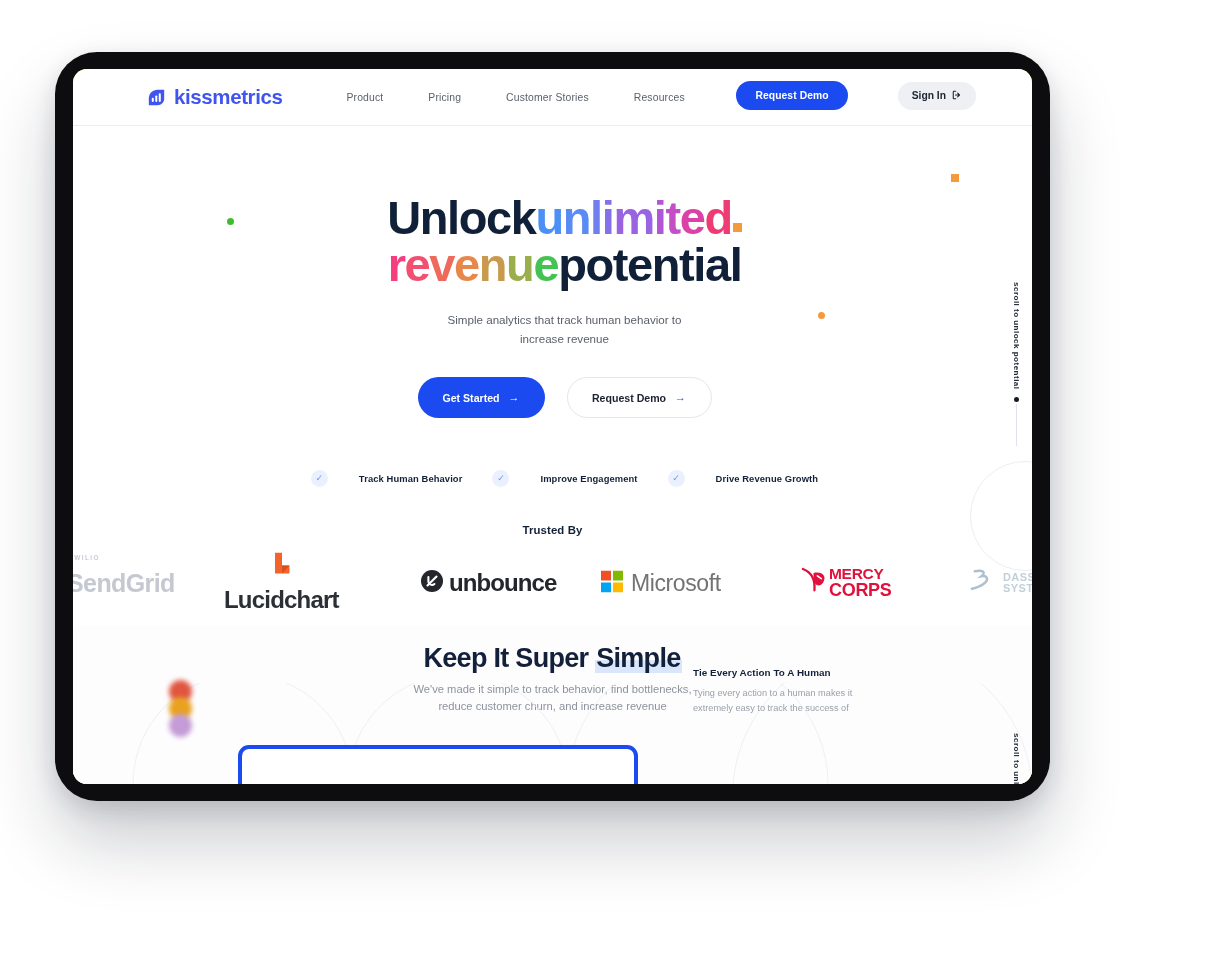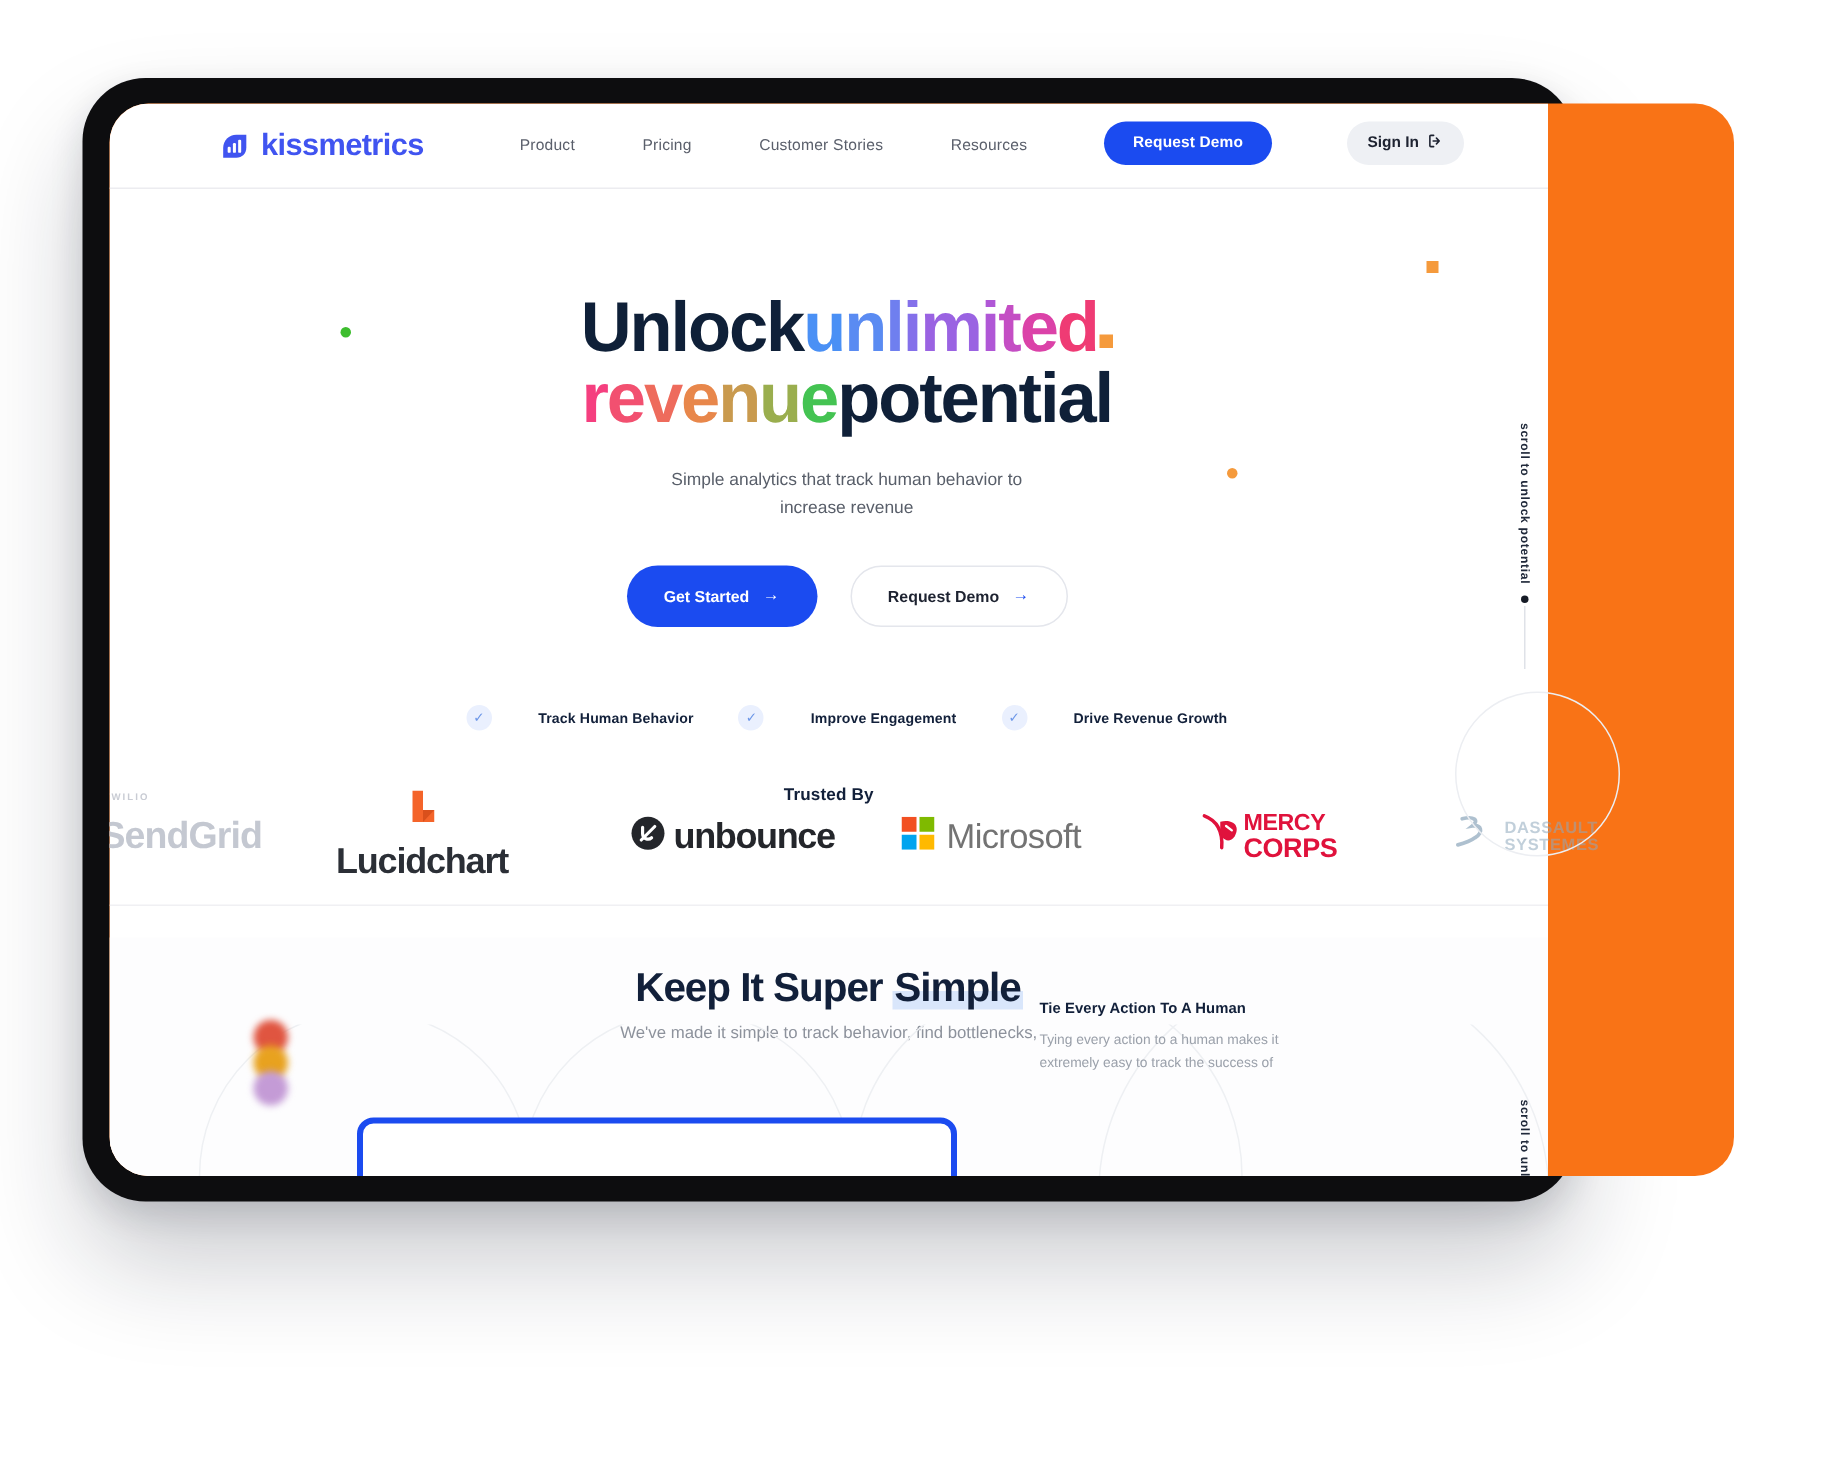--- a/index.html
+++ b/index.html
@@ -29,24 +29,24 @@
     background: #0d0d0f;
     border-radius: 42px;
     box-shadow: 0 40px 70px rgba(20,25,40,0.22),
                 0 8px 22px rgba(20,25,40,0.14);
   }
 
   #screen {
     position: absolute;
     left: 18px;
     top: 17px;
-    width: 1083px;
+    width: 959px;
     height: 715px;
-    background: #f97316;
-    border-radius: 26px;
+    background: #fde047;
+    border-radius: 14px;
     overflow: hidden;
   }
 
   
   #page {
     position: absolute;
     left: 0; top: 0;
     width: 959px;
     height: 715px;
     background: #ffffff;
@@ -222,20 +222,21 @@
     padding-bottom: 23px;
   }
   .trusted-title {
     text-align: center;
     font-size: 11.4px;
     font-weight: 700;
     color: #12203a;
     letter-spacing: 0.1px;
   }
   .logo-strip {
+    margin-top: 25px;
     height: 44px;
     position: relative;
   }
   .logo {
     position: absolute;
     top: 50%;
     transform: translateY(-50%);
     display: flex;
     align-items: center;
   }
@@ -520,20 +521,21 @@
               <path d="M495 101 A130 130 0 0 1 755 101" stroke="#eef0f3" stroke-width="1" fill="none"></path>
               <path d="M660 101 A150 150 0 0 1 959 101" stroke="#eef0f3" stroke-width="1" fill="none"></path>
             </svg>
           </div>
 
           <div class="kiss-title">
             <span>Keep It Super </span><span class="hl">Simple</span>
           </div>
           <div class="kiss-sub">
             <div>We've made it simple to track behavior, find bottlenecks,</div>
+            <div>reduce customer churn, and increase revenue</div>
           </div>
 
           <div class="blob-stack">
             <div class="blob" style="top:0; background:#e05540;"></div>
             <div class="blob" style="top:17px; background:#e8a21f;"></div>
             <div class="blob" style="top:34px; background:#c49bd6;"></div>
           </div>
 
           <div class="blue-card"></div>
 

